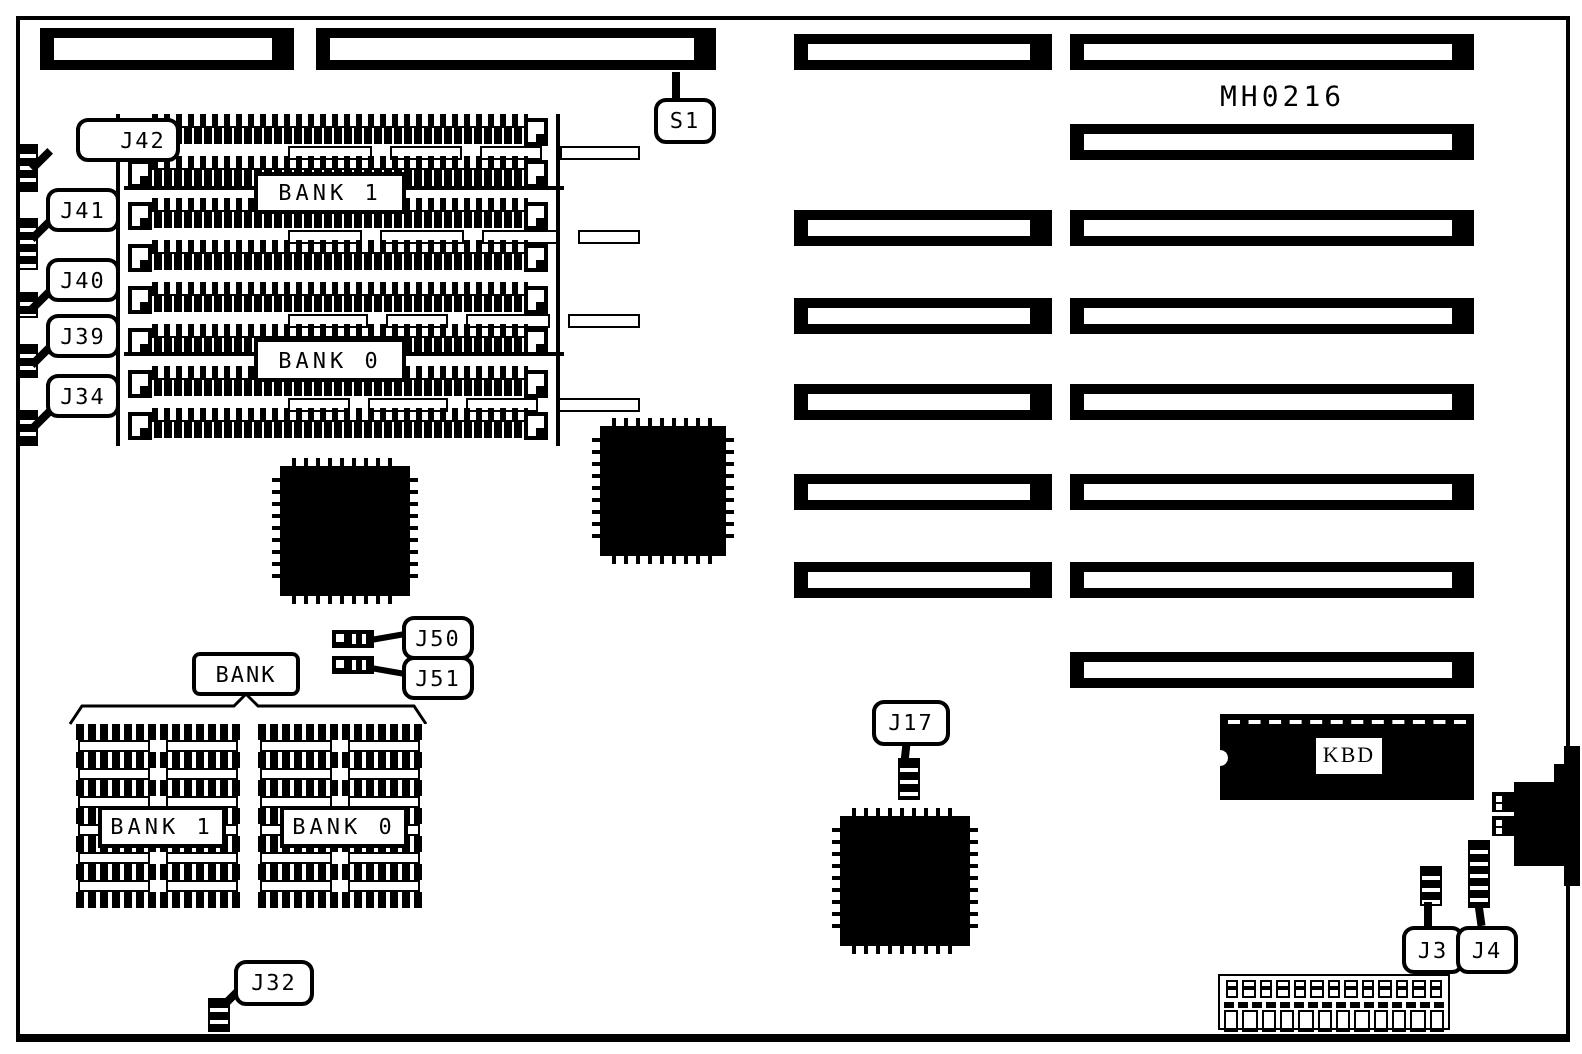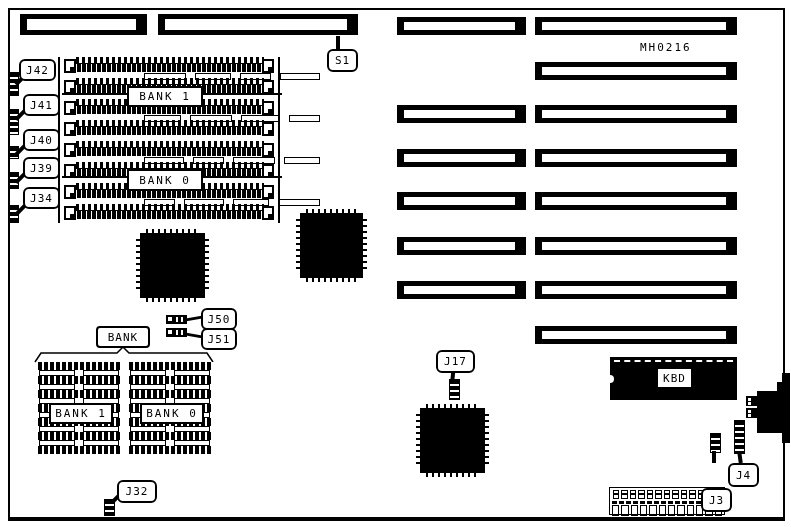--- a/index.html
+++ b/index.html
@@ -64,21 +64,21 @@
   .dashbot{left:4px;right:4px;bottom:3px;height:0;border-top:2px dashed #fff;}
   .notch{left:-4px;top:50%;transform:translateY(-50%);width:8px;height:8px;background:#fff;border-radius:50%;}
   
   .bconn{border:1px solid #000;background:#fff;}
   .bconn .r1{display:flex;gap:2px;padding:2px 3px;}
   .bconn .r1 i{width:5px;height:7px;border:1px solid #000;display:block;
     background:linear-gradient(#fff 0 2px,#000 2px 4px,#fff 4px);}
   .bconn .band{height:3px;margin:0 2px;background:repeating-linear-gradient(90deg,#000 0 5px,#fff 5px 7px);}
   .bconn .r2{display:flex;gap:2px;padding:1px 2px;}
   .bconn .r2 i{width:6px;height:9px;border:1px solid #000;display:block;}
-  .partnum{font-size:11px;letter-spacing:2px;margin-left:30px;}
+  .partnum{font-size:14px;letter-spacing:2px;}
   .blk{background:#000;}
 </style>
 </head>
 <body>
 
 <div id="board">
   <div class="abs outline"></div>
 
   <div class="abs slot" style="left:20px;top:14px;width:127px;height:21px;"></div>
   <div class="abs slot" style="left:158px;top:14px;width:200px;height:21px;"></div>
@@ -191,21 +191,21 @@
     <div class="abs banklab" style="left:65px;top:29px;width:72px;height:17px;">
       <span>BANK 1</span>
     </div>
     <div class="abs banklab" style="left:65px;top:112px;width:72px;height:18px;">
       <span>BANK 0</span>
     </div>
   </div>
 
   <div class="abs vjump" style="left:9px;top:72px;width:8px;height:22px;"></div>
   <div class="abs tail tail-dl" style="left:14px;top:78px;"></div>
-  <div class="abs callout" style="left:19px;top:59px;width:33px;height:18px;">
+  <div class="abs callout" style="left:38px;top:59px;width:33px;height:18px;padding-left:15px;">
       <span>J42</span>
     </div>
 
   <div class="abs vjump" style="left:9px;top:109px;width:8px;height:24px;"></div>
   <div class="abs tail tail-dl" style="left:14px;top:113px;"></div>
   <div class="abs callout" style="left:23px;top:94px;width:33px;height:18px;">
       <span>J41</span>
     </div>
 
   <div class="abs vjump" style="left:9px;top:146px;width:8px;height:11px;"></div>
@@ -345,29 +345,29 @@
 
   <div class="abs callout" style="left:436px;top:350px;width:35px;height:19px;">
       <span>J17</span>
     </div>
   <div class="abs tail tail-dn" style="left:451px;top:367px;transform:rotate(6deg);"></div>
   <div class="abs vjump" style="left:449px;top:379px;width:9px;height:19px;"></div>
 
   <div class="abs blk" style="left:610px;top:357px;width:127px;height:43px;">
     <div class="abs dashtop"></div>
     <div class="abs notch"></div>
-    <div class="abs chiplab" style="left:47px;top:11px;width:33px;height:18px;">
+    <div class="abs chiplab" style="left:47px;top:11px;width:33px;height:18px;font-family:Liberation Serif, serif;">
         <span>KBD</span>
       </div>
   </div>
 
 
   <div class="abs vjump" style="left:710px;top:433px;width:9px;height:18px;"></div>
   <div class="abs tail tail-up" style="left:712px;top:451px;height:12px;"></div>
-  <div class="abs callout" style="left:701px;top:463px;width:27px;height:20px;margin-top:25px;">
+  <div class="abs callout" style="left:701px;top:463px;width:27px;height:20px;">
       <span>J3</span>
     </div>
 
   <div class="abs vjump" style="left:734px;top:420px;width:9px;height:32px;"></div>
   <div class="abs tail tail-up" style="left:738px;top:452px;height:11px;transform:rotate(-8deg);"></div>
   <div class="abs callout" style="left:728px;top:463px;width:27px;height:20px;">
       <span>J4</span>
     </div>
 
   <div class="abs" style="left:746px;top:373px;width:45px;height:70px;">

